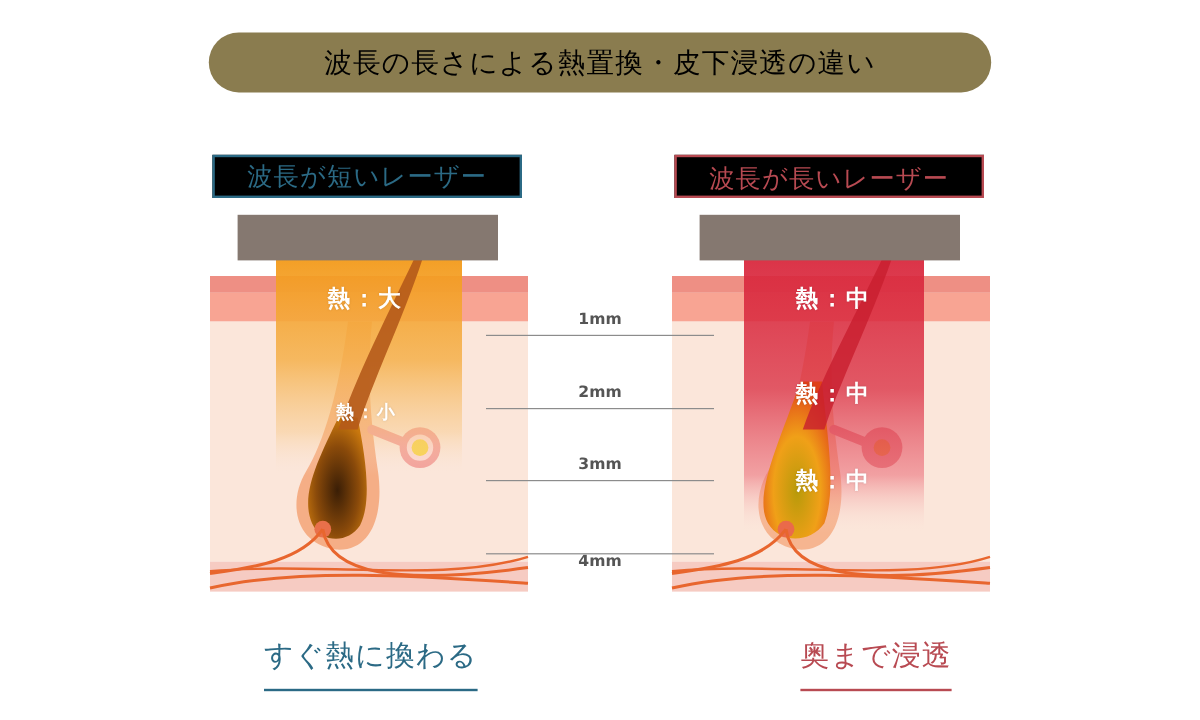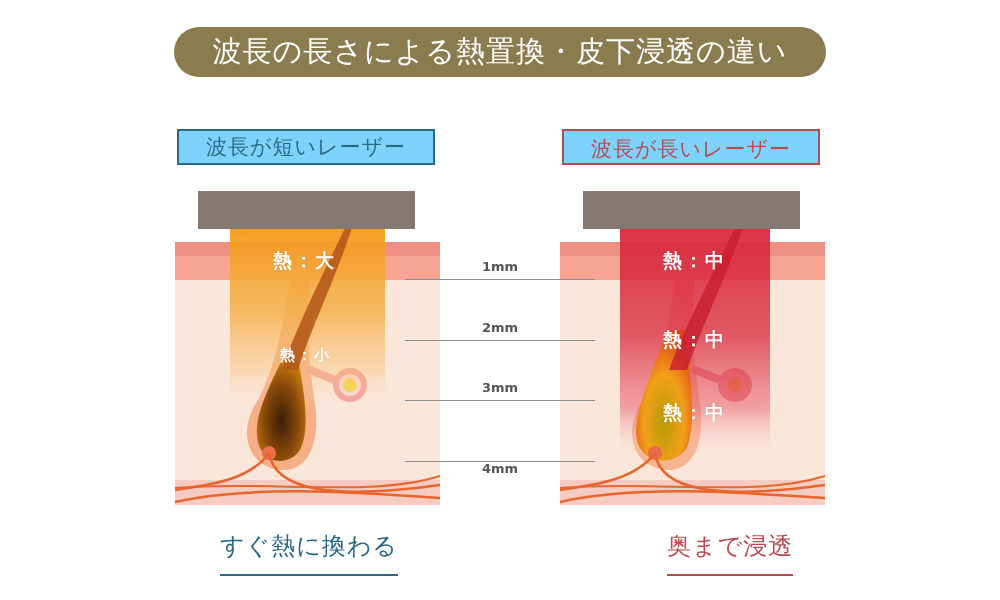--- a/index.html
+++ b/index.html
@@ -1,25 +1,25 @@
 <!DOCTYPE html>
 <html><head>
 <meta charset="utf-8">
 <style>
   html, body { margin:0; padding:0; }
   body { width:1000px; height:600px; background:#ffffff; position:relative; overflow:hidden;
          font-family:"DejaVu Sans", "Liberation Sans", sans-serif; }
   .title-pill { position:absolute; left:174px; top:27px; width:652px; height:50px; border-radius:25px;
-                background:#8a7c4f; color:#ffffff; display:flex; align-items:center; justify-content:center;
-                font-family:"DejaVu Serif", "Liberation Serif", serif; font-size:29px; letter-spacing:1px; }
+                background:#8a7c4f; color:#000000; display:flex; align-items:center; justify-content:center;
+                font-family:"DejaVu Serif", "Liberation Serif", serif; font-size:23px; letter-spacing:1px; }
   .label-box { position:absolute; top:129px; height:36px; border:2px solid; box-sizing:border-box;
-               display:flex; align-items:center; justify-content:center; font-size:21px; background:#7dd3fc; letter-spacing:1px; }
+               display:flex; align-items:center; justify-content:center; font-size:21px; background:#000000; letter-spacing:1px; }
   .label-left { left:177px; width:258px; border-color:#2b6a85; color:#2b6a85; }
   .label-right { left:562px; width:258px; border-color:#b84a52; color:#b84a52;align-items:flex-end; }
-  .diagram { position:absolute; top:180px; width:280px; height:330px; }
+  .diagram { position:absolute; top:168px; width:280px; height:330px; }
   .diagram svg { display:block; }
   .heat { position:absolute; color:#fff; font-weight:bold; font-size:19px; letter-spacing:2px;
           text-shadow:0 0 2px rgba(0,0,0,0.15); white-space:nowrap; }
   .heat.small { font-size:15px; }
   .scale { position:absolute; left:405px; width:190px; }
   .scale-line { position:absolute; left:0; width:190px; height:1px; background:#8c8c8c; }
   .scale-label { position:absolute; left:0; width:190px; text-align:center; font-size:13px; color:#555;font-weight:bold; }
   .caption { position:absolute; top:530px; font-size:24px; font-weight:normal; padding-bottom:12px; border-bottom:2px solid; letter-spacing:1px; }
   .cap-left { left:220px; color:#2b6a85; border-color:#2b6a85; }
   .cap-right { left:628px; color:#b84a52; border-color:#b84a52;margin-left:39px; }

